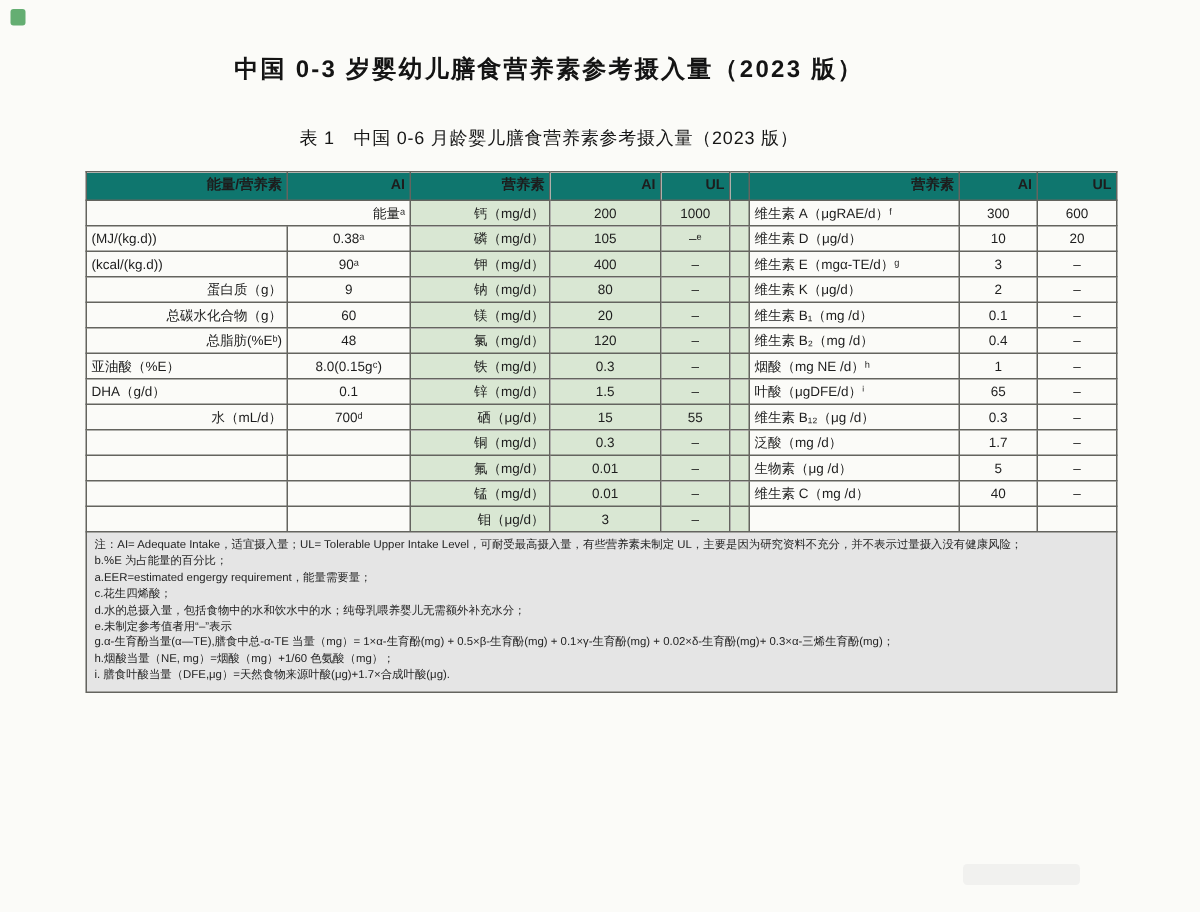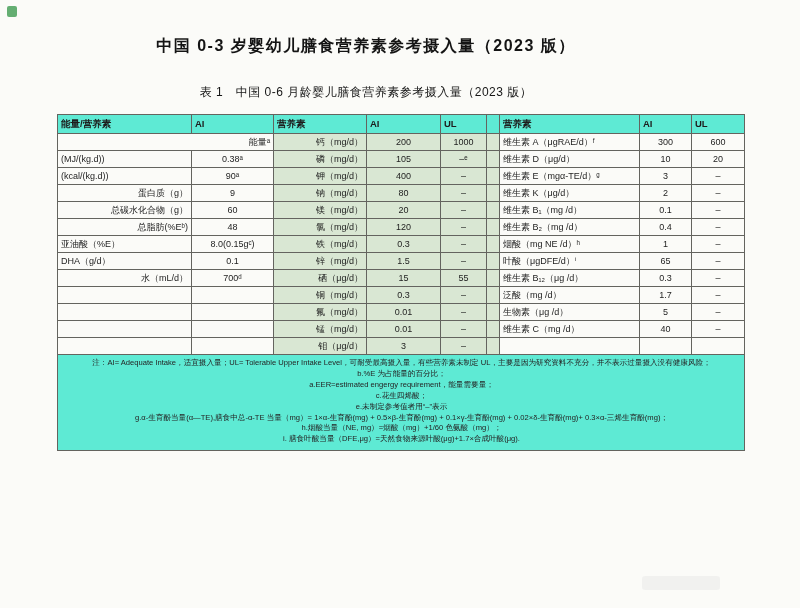--- a/index.html
+++ b/index.html
@@ -29,34 +29,33 @@
     border-collapse:collapse;table-layout:fixed;
     margin:13px 0 0 57px;width:687px;
     font-size:9px;color:#1d1d1d;
   }
   table.nutrient th, table.nutrient td{
     border:1px solid #64645f;
     padding:0 3px;height:16px;line-height:10px;
     overflow:hidden;white-space:nowrap;
   }
   table.nutrient th{
-    font-weight:bold;text-align:left;font-size:9.5px;height:18px;
-    background:#5eead4;
+    font-weight:bold;text-align:right;font-size:9.5px;height:18px;
+    background:#0f766e;
   }
   th.green, td.green{background:#d9e7d3;}
   td.val{text-align:center;}
   td.lft{text-align:right;padding-left:5px;margin-top:26px;}
   td.ctr{text-align:left;}
   .notes-box{
     width:677px;margin-left:57px;margin-top:-1px;
     border:1px solid #64645f;
     padding:3px 4px 5px 5px;
     font-size:7.6px;line-height:10.9px;color:#242424;
-    background:#5eead4;
-    text-align:center;
+    background:#e5e5e5;
   }
   .note-line{white-space:normal;}
   .bottom-smudge{
     position:absolute;right:12px;bottom:18px;width:78px;height:14px;
     background:#ededeb;border-radius:3px;opacity:.7;
   }
 </style>
 </head>
 <body>
 
@@ -235,20 +234,21 @@
           <td class="val"></td>
         </tr>
       </tbody>
   </table>
 
   <div class="notes-box" id="notes-box">
       <div class="note-line">注：AI= Adequate Intake，适宜摄入量；UL= Tolerable Upper Intake Level，可耐受最高摄入量，有些营养素未制定 UL，主要是因为研究资料不充分，并不表示过量摄入没有健康风险；</div>
       <div class="note-line">b.%E 为占能量的百分比；</div>
       <div class="note-line">a.EER=estimated engergy requirement，能量需要量；</div>
       <div class="note-line">c.花生四烯酸；</div>
+      <div class="note-line">d.水的总摄入量，包括食物中的水和饮水中的水；纯母乳喂养婴儿无需额外补充水分；</div>
       <div class="note-line">e.未制定参考值者用“–”表示</div>
       <div class="note-line">g.α-生育酚当量(α—TE),膳食中总-α-TE 当量（mg）= 1×α-生育酚(mg) + 0.5×β-生育酚(mg) + 0.1×γ-生育酚(mg) + 0.02×δ-生育酚(mg)+ 0.3×α-三烯生育酚(mg)；</div>
       <div class="note-line">h.烟酸当量（NE, mg）=烟酸（mg）+1/60 色氨酸（mg）；</div>
       <div class="note-line">i. 膳食叶酸当量（DFE,μg）=天然食物来源叶酸(μg)+1.7×合成叶酸(μg).</div>
     </div>
 
   <div class="bottom-smudge"></div>
 </div>
 
 </body></html>

